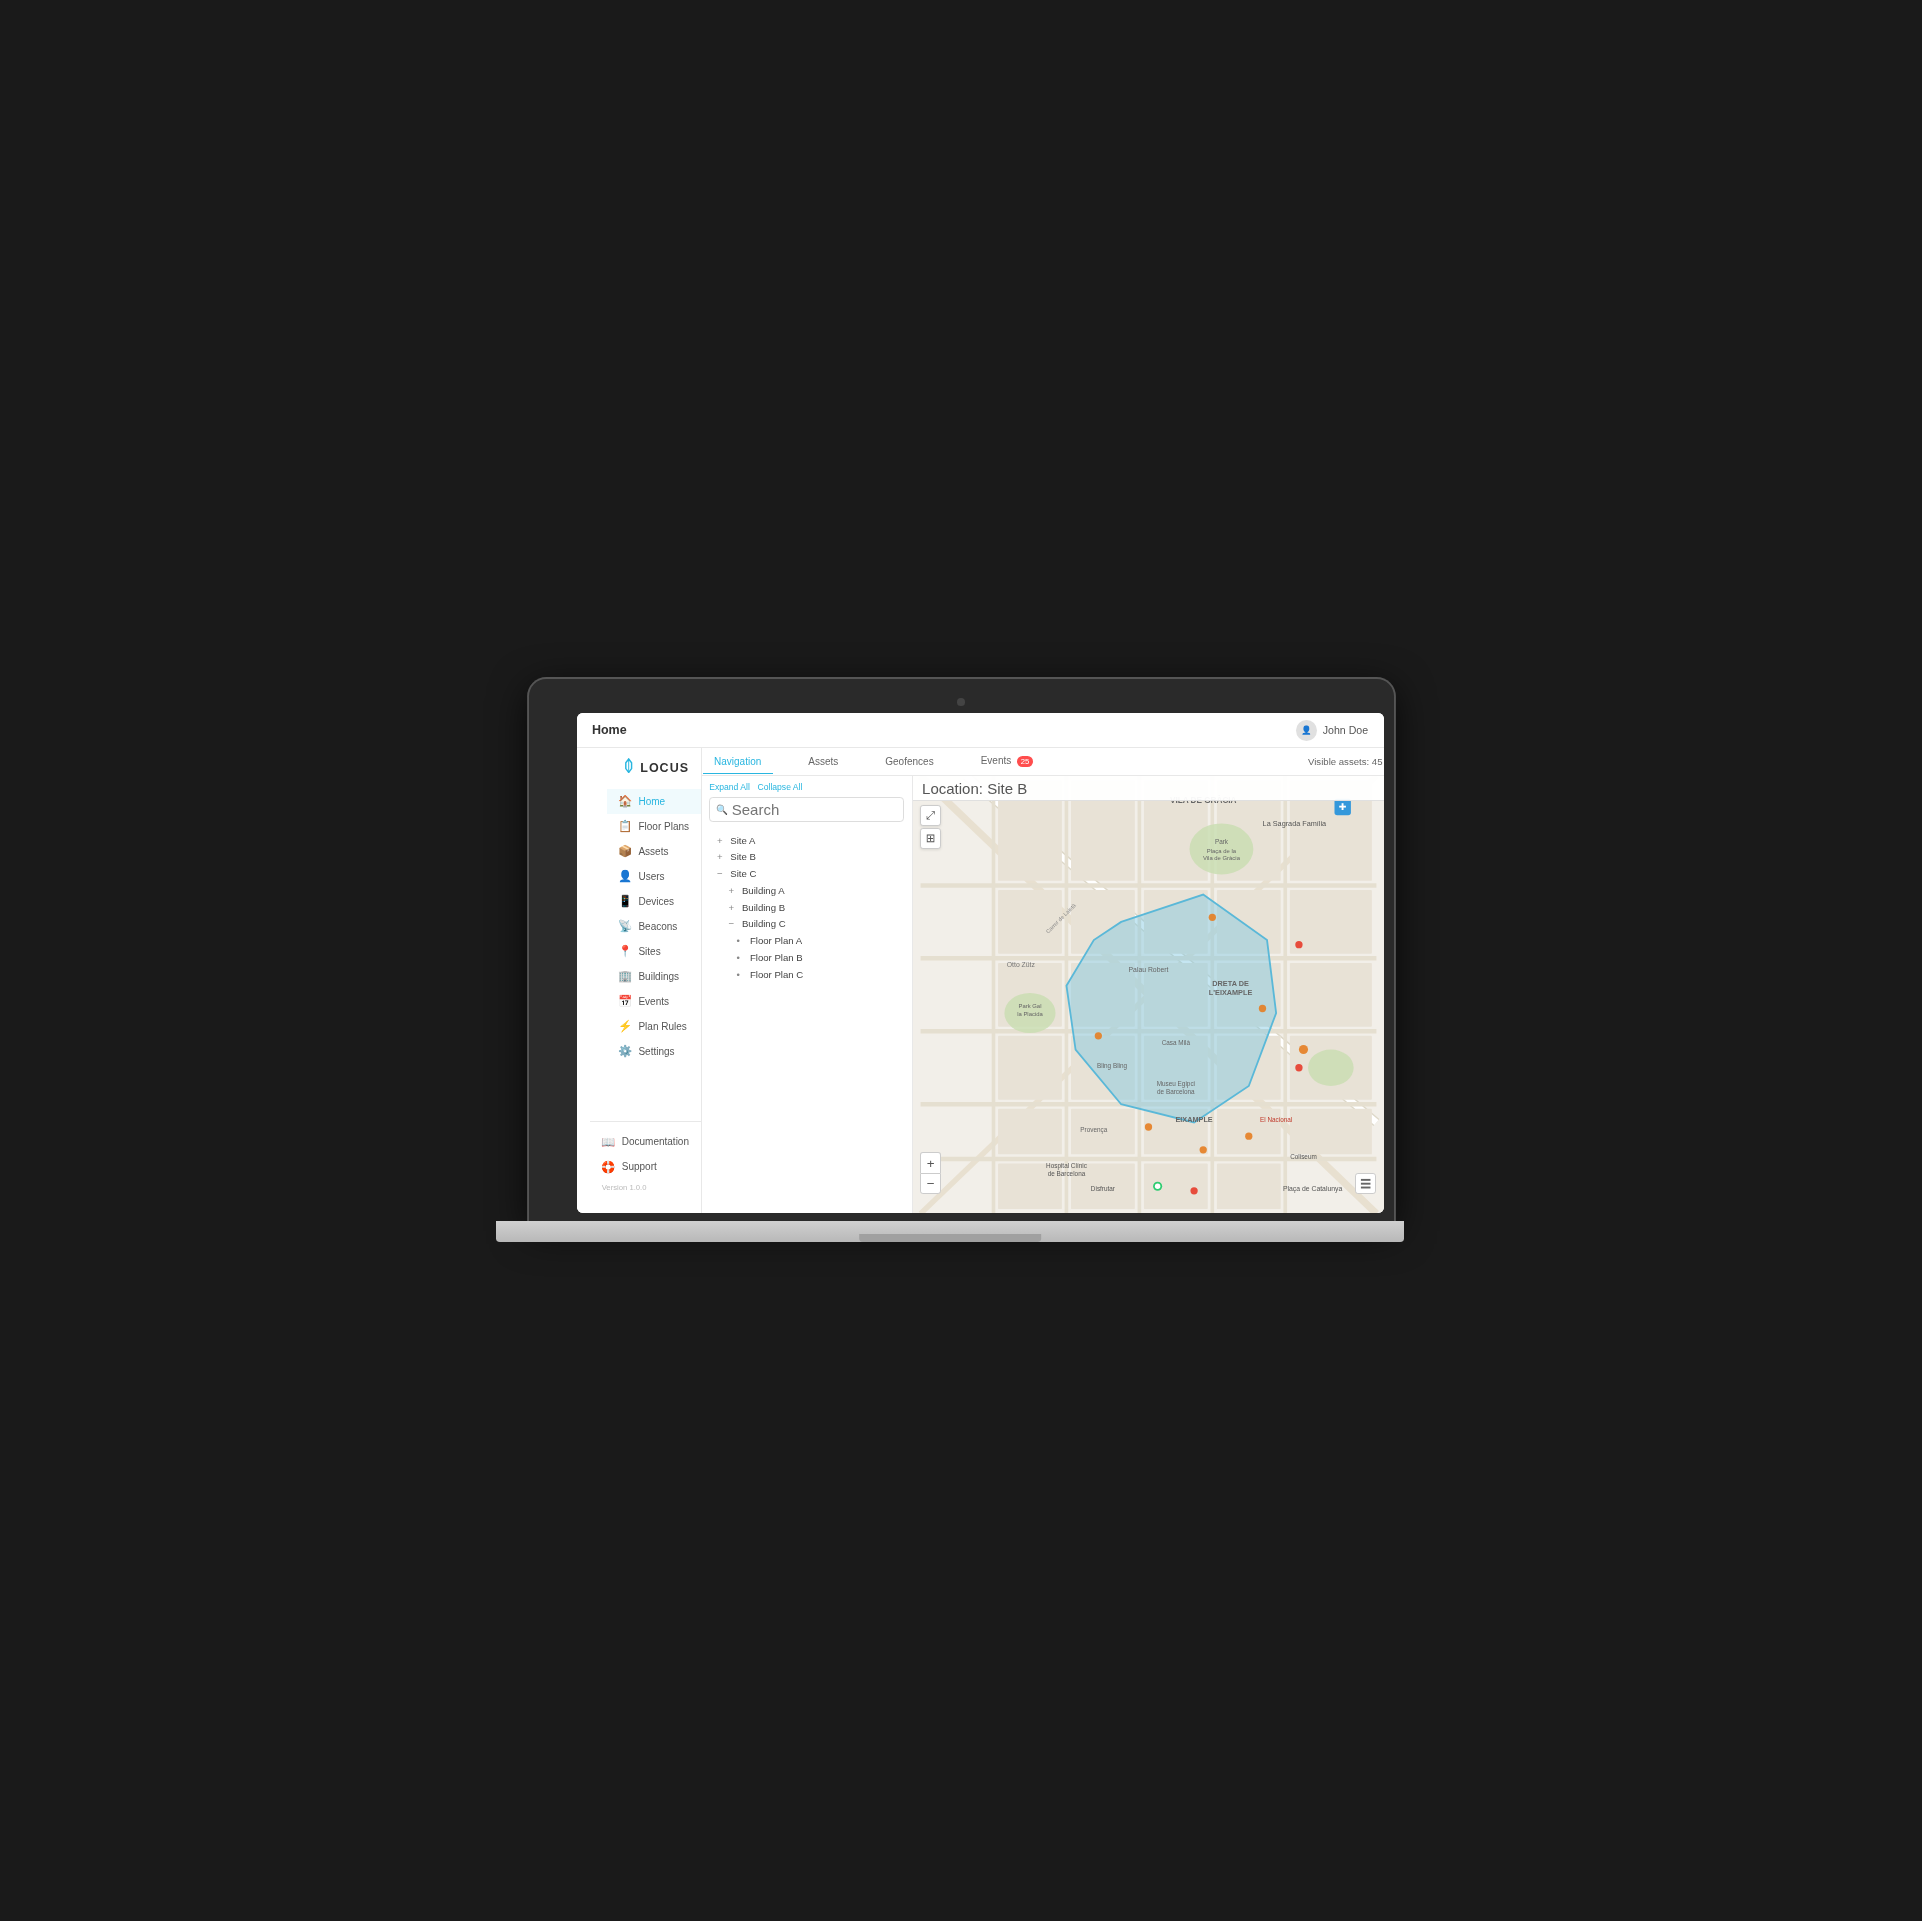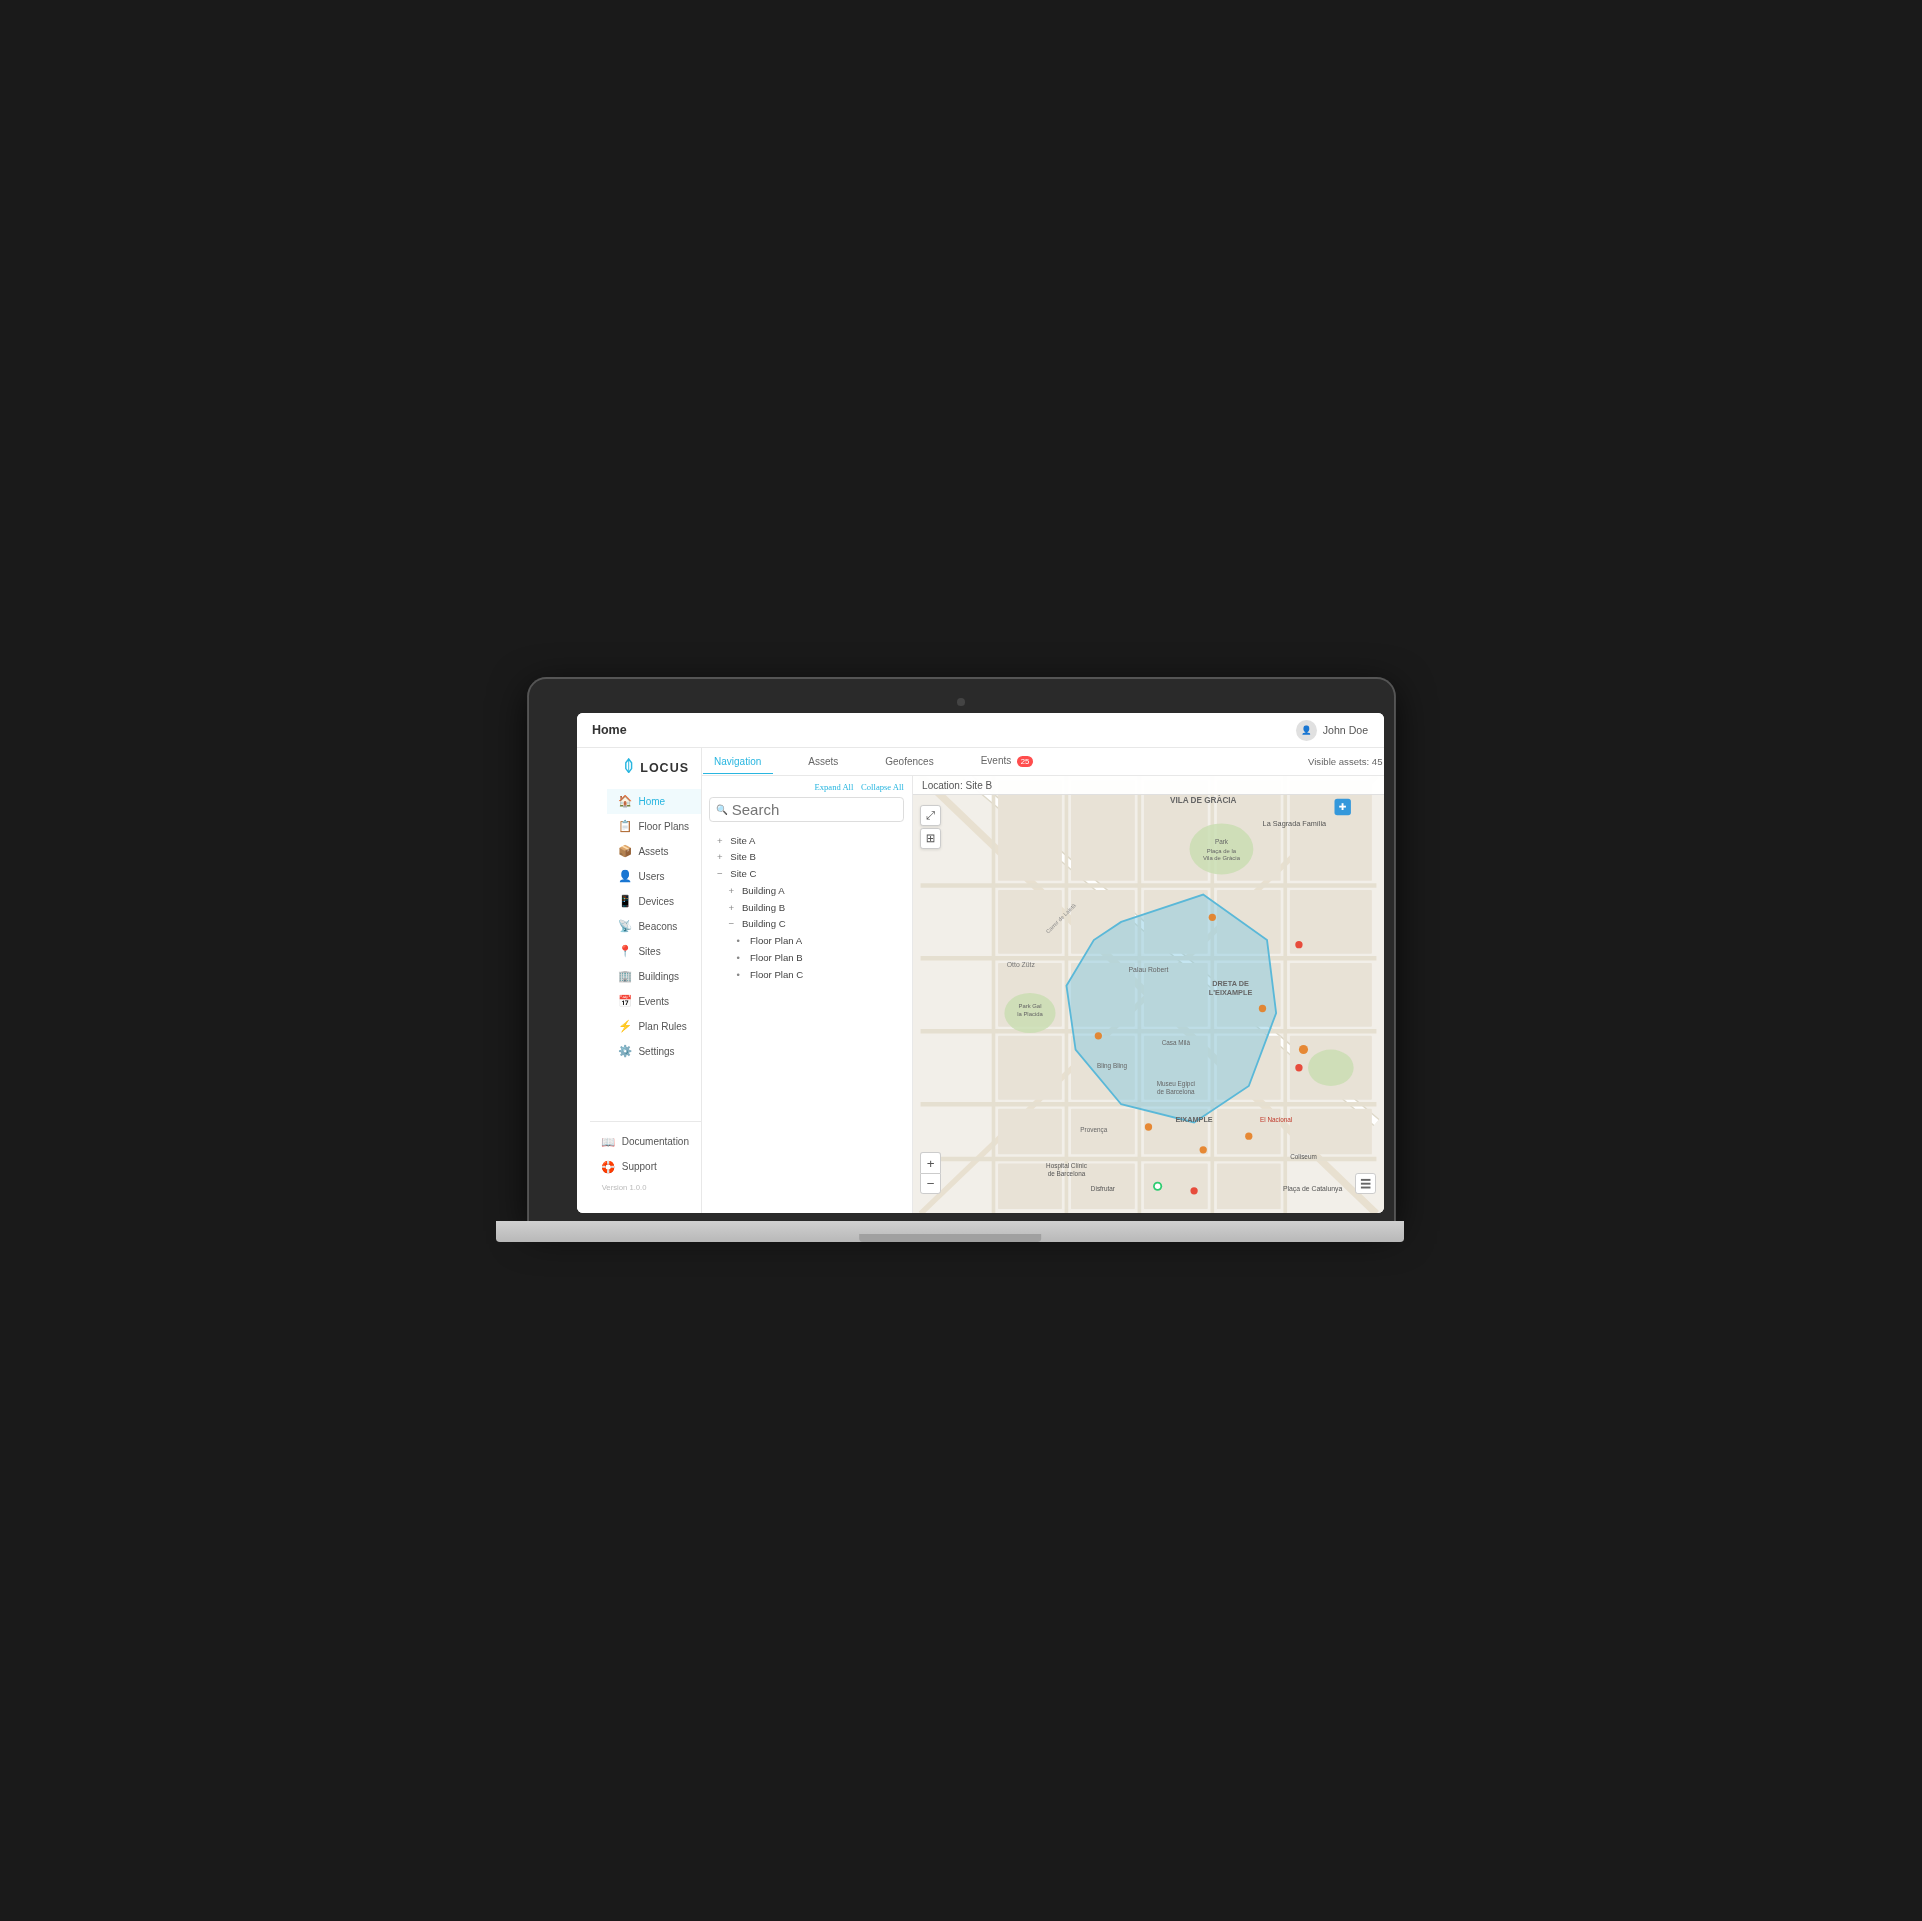--- a/index.html
+++ b/index.html
@@ -248,23 +248,22 @@
       border-right: 1px solid #e8e8e8;
       display: flex;
       flex-direction: column;
       flex-shrink: 0;
       overflow: hidden;
     }
 
     .panel-header {
       padding: 5.8px 7.7px;
       display: flex;
-      justify-content: flex-end;
-      align-items: center;
-      font-family: Liberation Serif, serif;
+      justify-content: flex-start;
+      align-items: center;
     }
 
     .panel-header-actions {
       display: flex;
       gap: 7.7px;
     }
 
     .panel-action-link {
       font-size: 8.6px;
       color: #29b6e0;
@@ -327,21 +326,21 @@
       position: relative;
       overflow: hidden;
       background: #f2efe9;
     }
 
     .map-location-bar {
       position: absolute;
       top: 0; left: 0; right: 0;
       background: rgba(255,255,255,0.95);
       padding: 3.8px 9.6px;
-      font-size: 10px;
+      font-size: 15px;
       color: #555;
       border-bottom: 1px solid #e0e0e0;
       z-index: 10;
       display: flex;
       justify-content: space-between;
     }
 
     .map-canvas {
       width: 100%;
       height: 100%;

